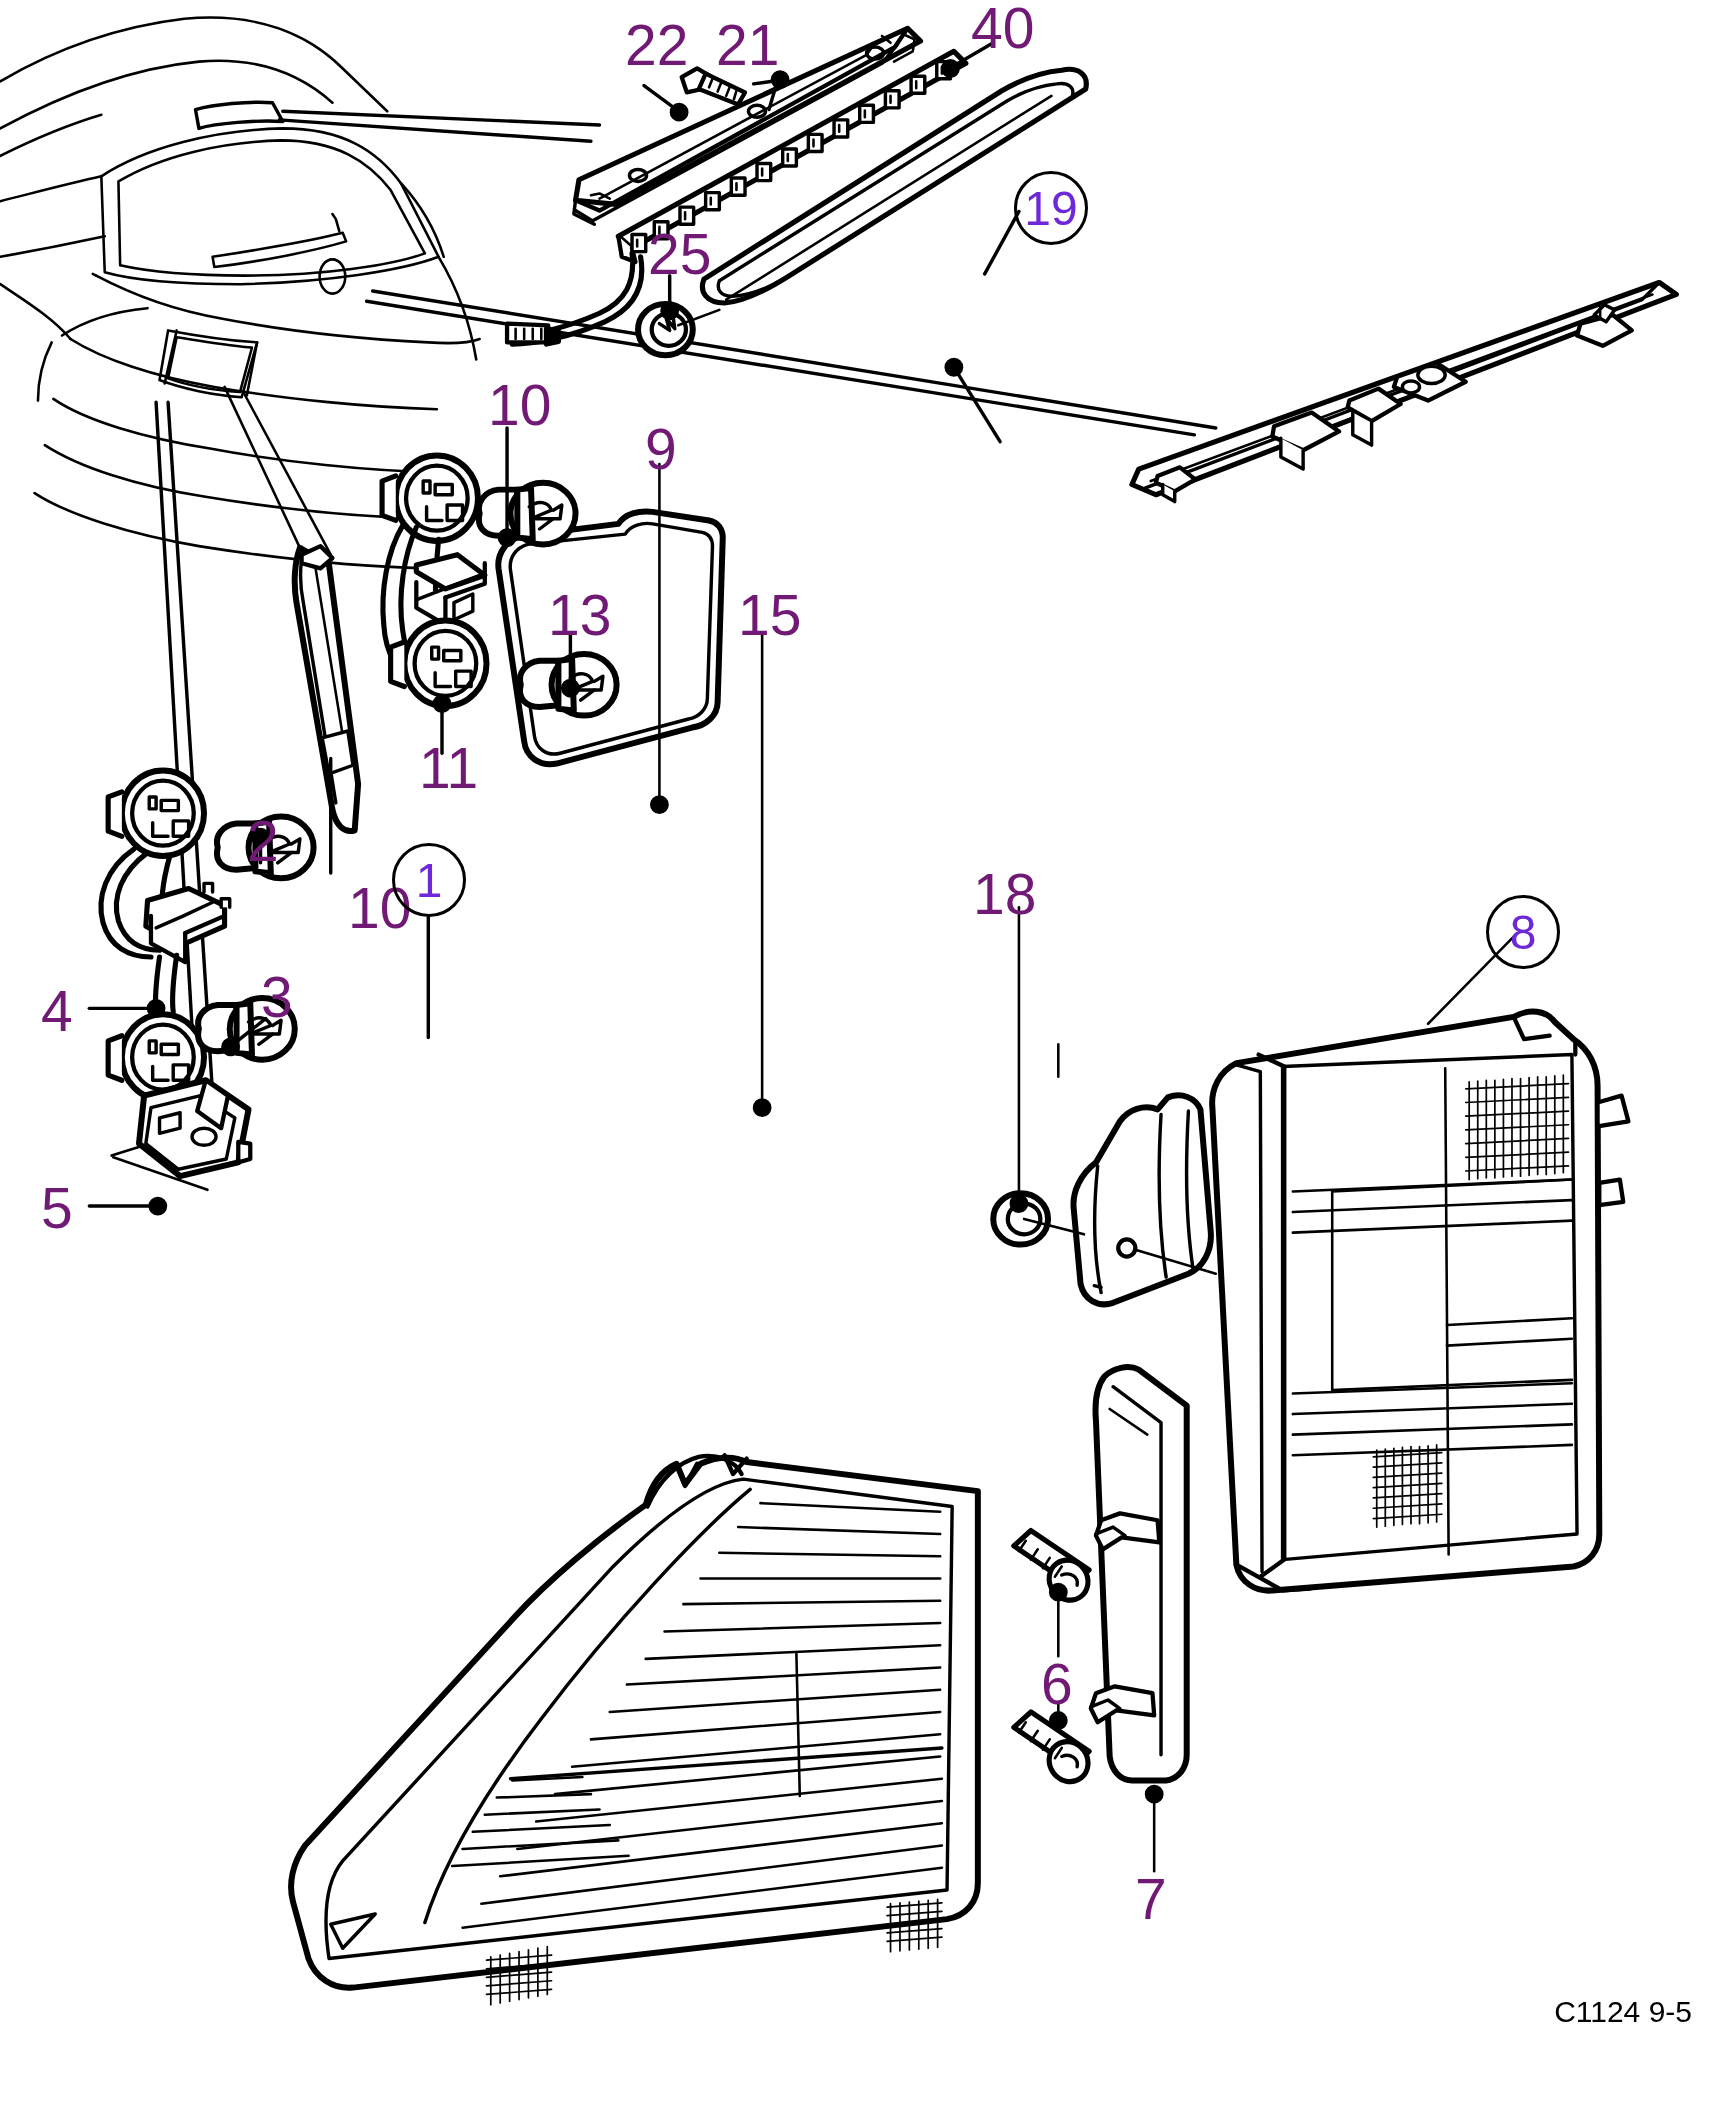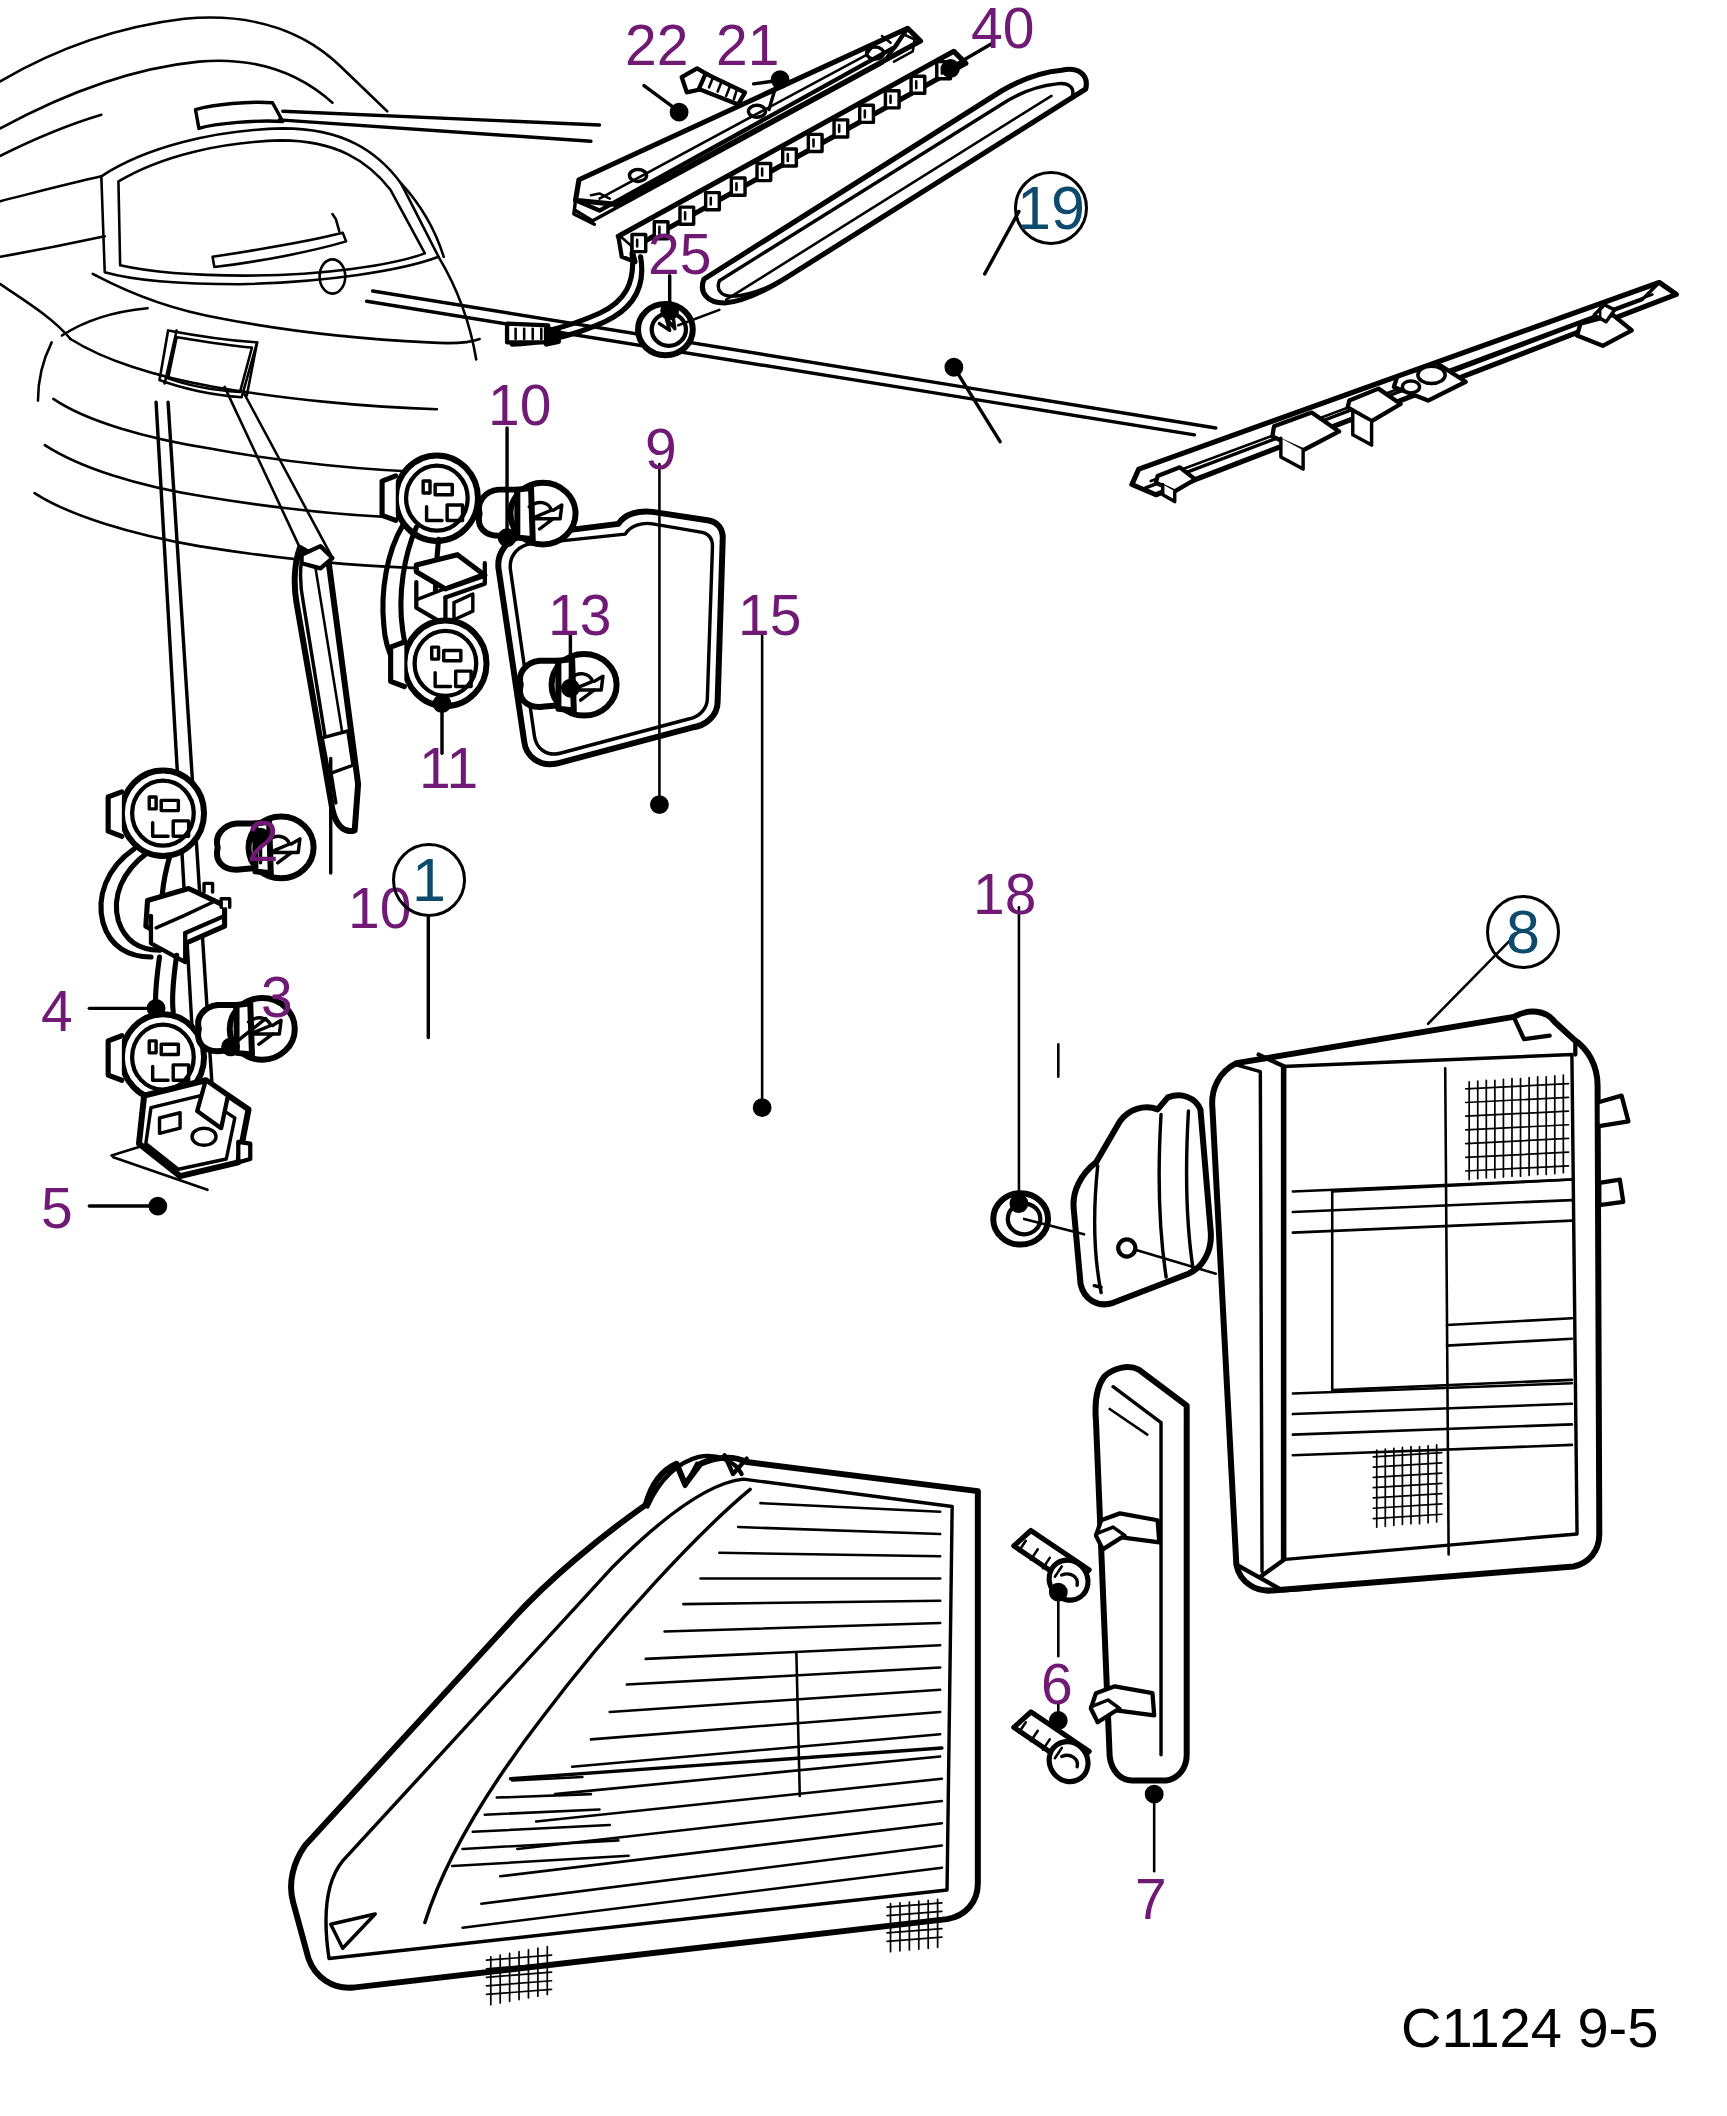--- a/index.html
+++ b/index.html
@@ -36,30 +36,31 @@
   .callout-circled {
     position: absolute;
     width: 74px;
     height: 74px;
     border: 3.4px solid #000;
     border-radius: 50%;
     display: flex;
     align-items: center;
     justify-content: center;
     font-family: "Liberation Sans", sans-serif;
-    font-size: 61px;
-    color: #0c4a6e;
+    font-size: 48px;
+    color: #6d28d9;
     box-sizing: border-box;
   }
   .footer-line {
     position: absolute;
     font-family: "Liberation Sans", sans-serif;
-    font-size: 56px;
+    font-size: 30px;
     color: #000;
     white-space: nowrap;
+    text-align: right;
   }
 </style>
 </head>
 <body>
 
 <div id="page">
 
   <svg id="artboard" viewBox="0 0 2018 2472" xmlns="http://www.w3.org/2000/svg">
     <g fill="none" stroke="#000" stroke-linecap="round" stroke-linejoin="round">
 

